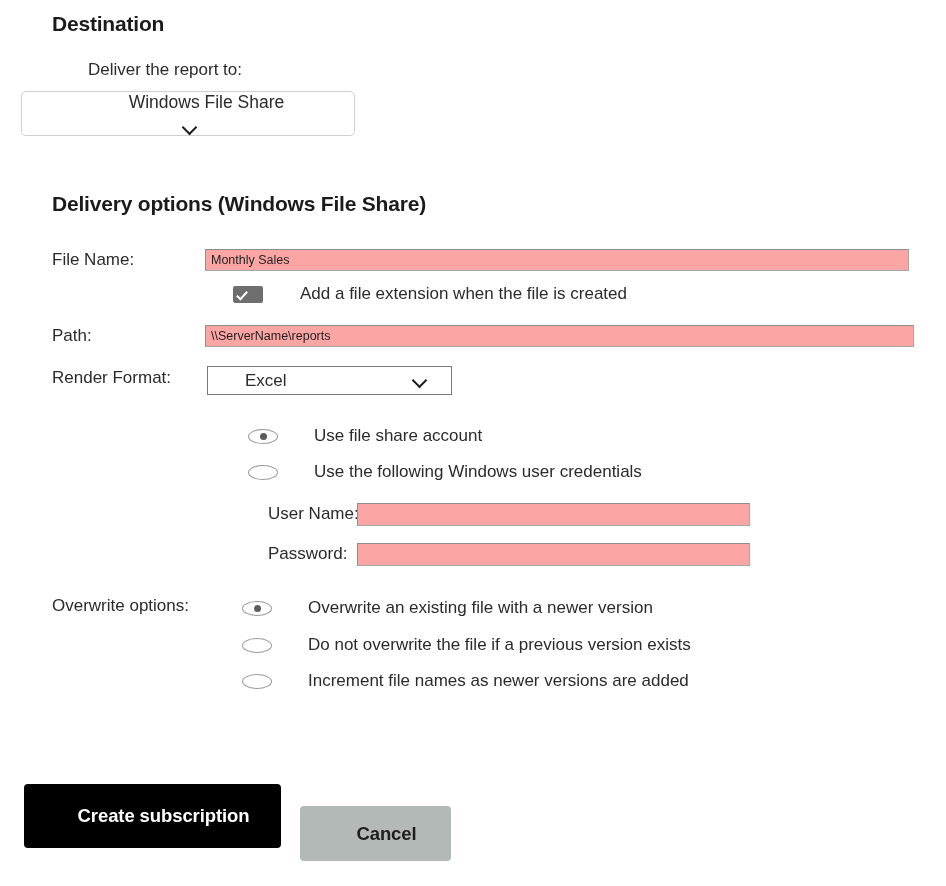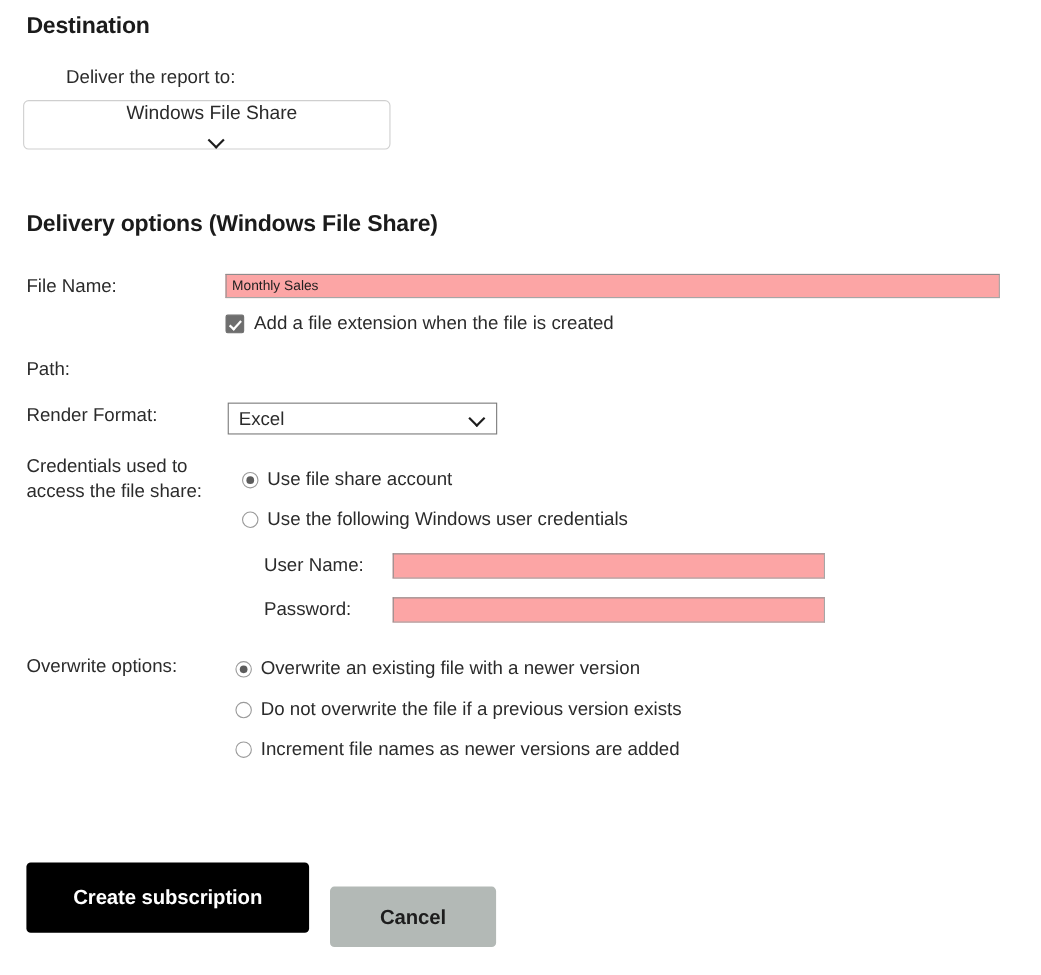--- a/index.html
+++ b/index.html
@@ -1,15 +1,15 @@
 <!DOCTYPE html>
 <html><head>
 <meta charset="utf-8">
 <style>
-  * { box-sizing: border-box; }
+  * { box-sizing: border-box; padding-left: 28px; }
   html, body {
     margin: 0;
     padding: 0;
     background: #ffffff;
   }
   body {
     width: 946px;
     height: 886px;
     font-family: "Liberation Sans", sans-serif;
     color: #252525;
@@ -229,28 +229,28 @@
 
   <div class="field-label" style="left:24px; top:250px;">File Name:</div>
   <input class="text-input" id="input-file-name" type="text" value="Monthly Sales" style="">
 
   <div class="checkbox-row" style="left:205px; top:284px;">
     <span class="cb-box"></span>
     <span class="cb-label">Add a file extension when the file is created</span>
   </div>
 
   <div class="field-label" style="left:24px; top:326px;">Path:</div>
+  <input class="text-input" id="input-path" type="text" value="\\ServerName\reports" style="">
 
   <div class="field-label" style="left:24px; top:368px;">Render Format:</div>
   <div class="select-box" id="select-render-format">
     <span class="sel-text">Excel</span>
     <span class="chev"></span>
   </div>
 
-  <div class="field-label wrap" style="left:24px; top:412px; width:175px;">Credentials used to access the file share:</div>
 
   <div class="radio-row" style="left:220px; top:426px;">
     <span class="rb-box checked"></span>
     <span class="rb-label">Use file share account</span>
   </div>
 
   <div class="radio-row" style="left:220px; top:462px;">
     <span class="rb-box"></span>
     <span class="rb-label">Use the following Windows user credentials</span>
   </div>

